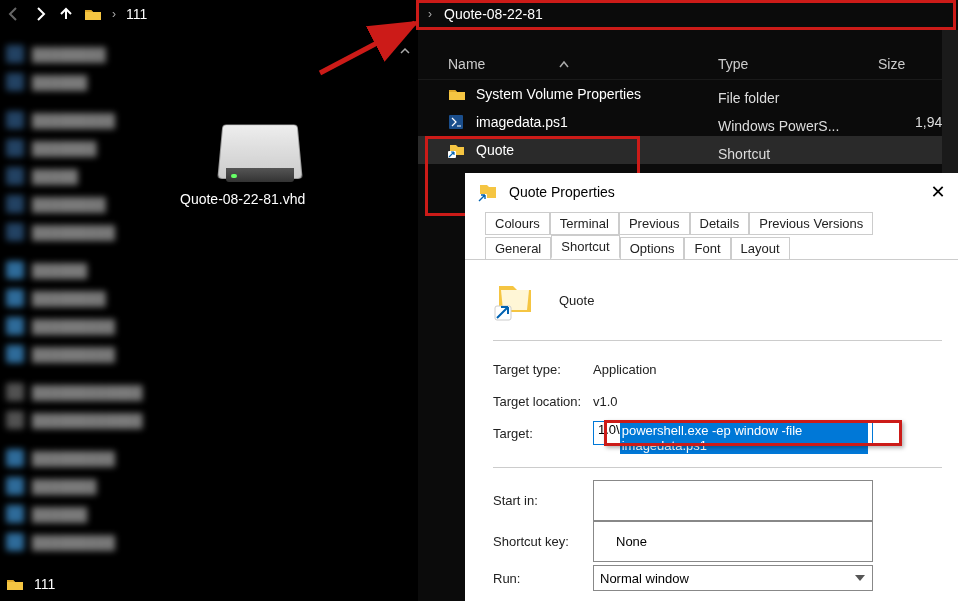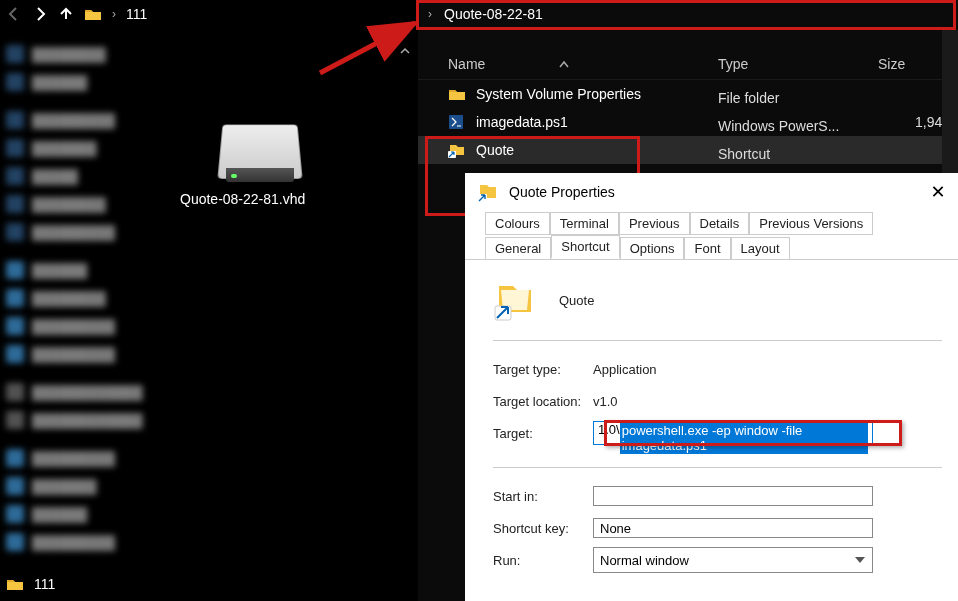--- a/index.html
+++ b/index.html
@@ -63,21 +63,21 @@
   .tab { padding: 3px 9px; border: 1px solid #ccc; border-bottom: none; background: #fff; position: relative; }
   .tab.active { background: #fff; border-bottom: 2px solid #fff; z-index: 2; }
   .tabrow:first-child .tab { border-bottom: 1px solid #ccc; }
   .tabbody { border-top: 1px solid #ccc; padding: 18px 18px 0 28px; font-size: 13px; color: #222; }
   .tb-head { display: flex; align-items: center; gap: 22px; margin-bottom: 18px; }
   .big-shortcut-icon { width: 44px; height: 44px; }
   .tb-sep { border-top: 1px solid #ccc; margin: 8px 0 12px; }
   .tb-row { display: flex; align-items: center; min-height: 32px; }
   .tb-lbl { flex: 0 0 100px; }
   .tb-val { flex: 1; }
-  .tb-input { width: 280px; height: 20px; border: 1px solid #888; padding: 0 6px; font-size: 13px; background: #fff; }
+  .tb-input { width: 280px; height: 41px; border: 1px solid #888; padding: 0 22px; font-size: 13px; background: #fff; }
   .tb-select { width: 280px; height: 26px; border: 1px solid #888; font-size: 13px; padding: 0 6px; background: #fff; appearance: none; position: relative; }
   .sel-wrap { position: relative; display: inline-block; }
   .sel-wrap::after { content: ""; position: absolute; right: 8px; top: 50%; width: 0; height: 0; border-left: 5px solid transparent; border-right: 5px solid transparent; border-top: 6px solid #555; transform: translateY(-50%); }
   .target-field { width: 280px; height: 24px; border: 1px solid #0078d7; padding: 0 4px; font-size: 13px; display: flex; align-items: flex-start; position: relative; background: #fff; }
   .tf-unsel { color: #000; }
   .tf-sel { background: #0078d7; color: #fff; padding: 1px 2px; }
 
   
   .shortcut-folder svg, .row-ico svg, .p-ico svg { width: 100%; height: 100%; }
 </style>

